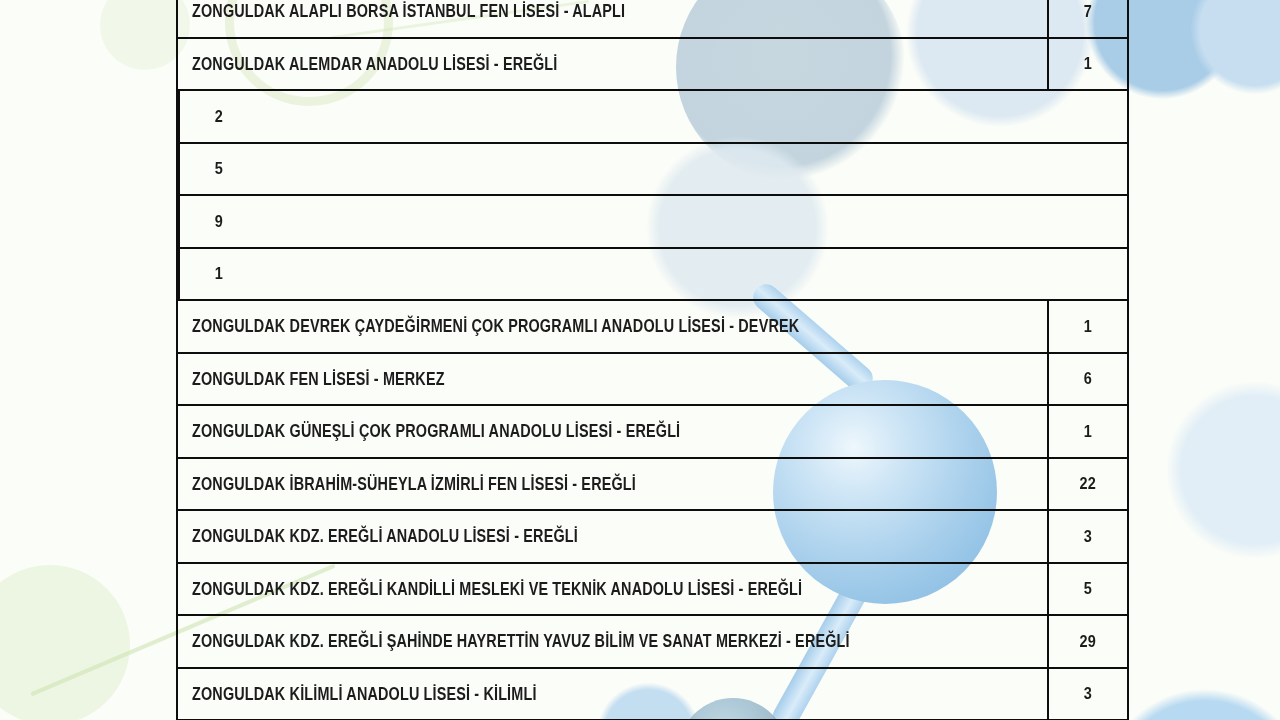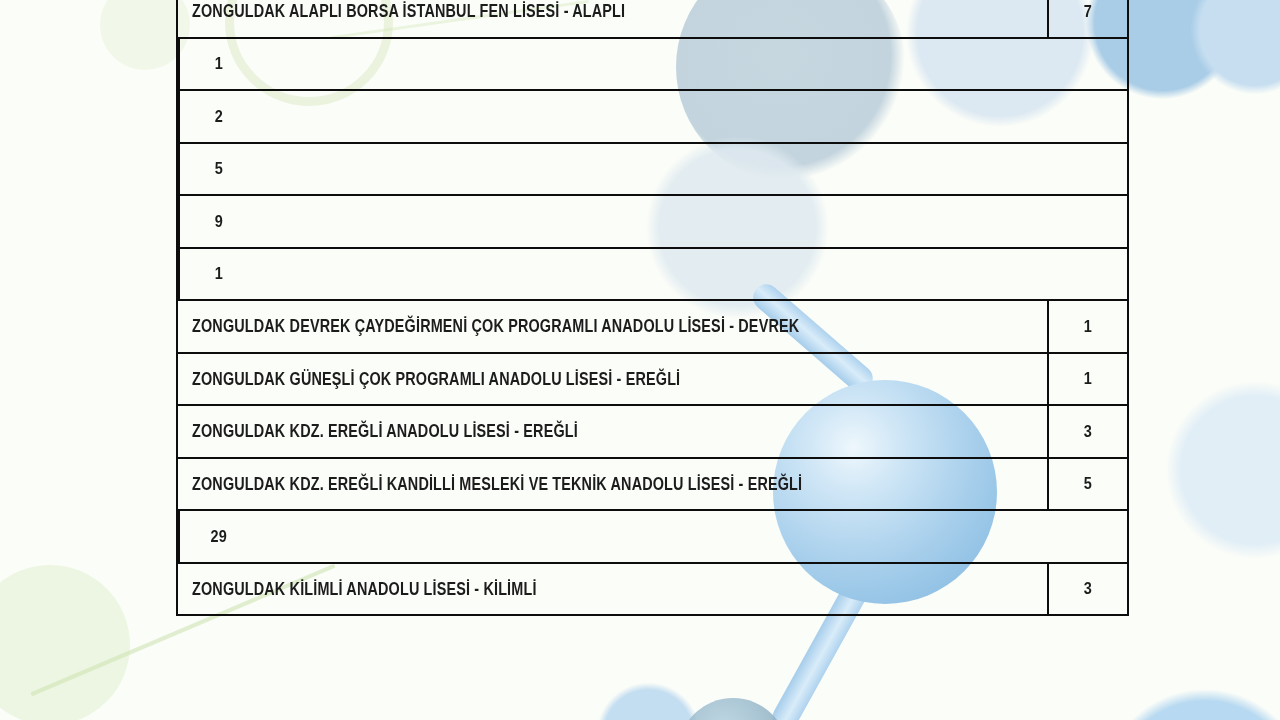--- a/index.html
+++ b/index.html
@@ -83,20 +83,23 @@
   <div class="t-row">
     <div class="cell name">
       <span class="txt">ZONGULDAK ALAPLI BORSA İSTANBUL FEN LİSESİ - ALAPLI</span>
     </div>
     <div class="cell num">
       <span class="txt num-txt">7</span>
     </div>
   </div>
 
   <div class="t-row">
+    <div class="cell name">
+      <span class="txt">ZONGULDAK ALEMDAR ANADOLU LİSESİ - EREĞLİ</span>
+    </div>
     <div class="cell num">
       <span class="txt num-txt">1</span>
     </div>
   </div>
 
   <div class="t-row">
     <div class="cell num">
       <span class="txt num-txt">2</span>
     </div>
   </div>
@@ -121,50 +124,69 @@
 
   <div class="t-row">
     <div class="cell name">
       <span class="txt">ZONGULDAK DEVREK ÇAYDEĞİRMENİ ÇOK PROGRAMLI ANADOLU LİSESİ - DEVREK</span>
     </div>
     <div class="cell num">
       <span class="txt num-txt">1</span>
     </div>
   </div>
 
+  <div class="t-row">
+    <div class="cell name">
+      <span class="txt">ZONGULDAK FEN LİSESİ - MERKEZ</span>
+    </div>
+    <div class="cell num">
+      <span class="txt num-txt">6</span>
+    </div>
+  </div>
 
   <div class="t-row">
     <div class="cell name">
       <span class="txt">ZONGULDAK GÜNEŞLİ ÇOK PROGRAMLI ANADOLU LİSESİ - EREĞLİ</span>
     </div>
     <div class="cell num">
       <span class="txt num-txt">1</span>
     </div>
   </div>
 
+  <div class="t-row">
+    <div class="cell name">
+      <span class="txt">ZONGULDAK İBRAHİM-SÜHEYLA İZMİRLİ FEN LİSESİ - EREĞLİ</span>
+    </div>
+    <div class="cell num">
+      <span class="txt num-txt">22</span>
+    </div>
+  </div>
 
   <div class="t-row">
     <div class="cell name">
       <span class="txt">ZONGULDAK KDZ. EREĞLİ ANADOLU LİSESİ - EREĞLİ</span>
     </div>
     <div class="cell num">
       <span class="txt num-txt">3</span>
     </div>
   </div>
 
   <div class="t-row">
     <div class="cell name">
       <span class="txt">ZONGULDAK KDZ. EREĞLİ KANDİLLİ MESLEKİ VE TEKNİK ANADOLU LİSESİ - EREĞLİ</span>
     </div>
     <div class="cell num">
       <span class="txt num-txt">5</span>
     </div>
   </div>
 
   <div class="t-row">
+    <div class="cell name">
+      <span class="txt">ZONGULDAK KDZ. EREĞLİ ŞAHİNDE HAYRETTİN YAVUZ BİLİM VE SANAT MERKEZİ - EREĞLİ</span>
+    </div>
     <div class="cell num">
       <span class="txt num-txt">29</span>
     </div>
   </div>
 
   <div class="t-row">
     <div class="cell name">
       <span class="txt">ZONGULDAK KİLİMLİ ANADOLU LİSESİ - KİLİMLİ</span>
     </div>
     <div class="cell num">

